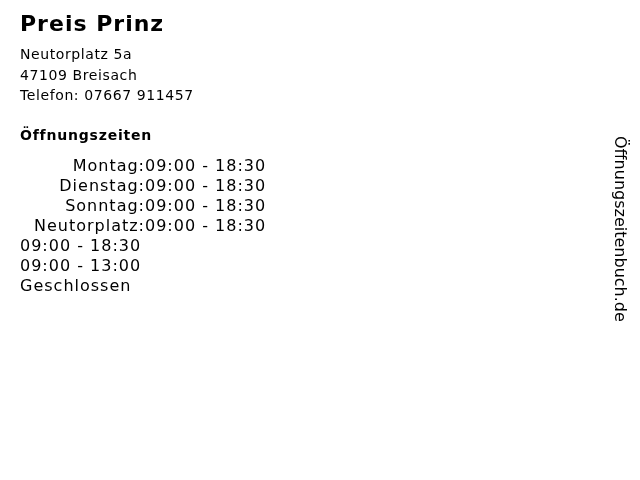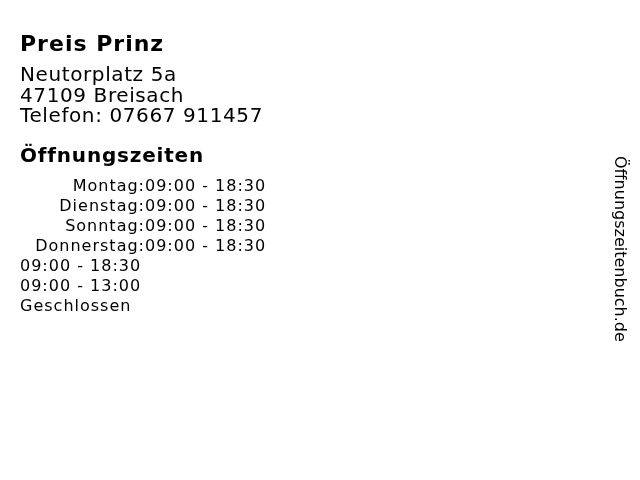--- a/index.html
+++ b/index.html
@@ -8,42 +8,41 @@
     background: #ffffff;
   }
   .page {
     position: relative;
     width: 640px;
     height: 374px;
     background: #ffffff;
     overflow: hidden;
     font-family: "DejaVu Sans", "Liberation Sans", sans-serif;
     color: #000000;
-    margin-top: 20px;
   }
   .main {
     position: absolute;
     left: 20px;
     top: 0;
   }
   .business-name {
     font-size: 22px;
     font-weight: bold;
     letter-spacing: 1px;
     line-height: 24px;
     margin: 12px 0 0 0;
   }
   .address {
     margin-top: 8px;
-    font-size: 20px;
+    font-size: 14px;
     line-height: 20.5px;
     letter-spacing: 0.6px;
   }
   .hours-heading {
-    font-size: 20px;
+    font-size: 14px;
     font-weight: bold;
     letter-spacing: 0.8px;
     line-height: 22px;
     margin: 18px 0 0 0;
   }
   .hours {
     margin-top: 10px;
     font-size: 16px;
     line-height: 20px;
     letter-spacing: 1px;
@@ -90,21 +89,21 @@
       </div>
       <div class="hours-row">
         <span class="day">Dienstag:</span>
         <span class="time">09:00 - 18:30</span>
       </div>
       <div class="hours-row">
         <span class="day">Sonntag:</span>
         <span class="time">09:00 - 18:30</span>
       </div>
       <div class="hours-row">
-        <span class="day">Donnerstag:</span>
+        <span class="day">Neutorplatz:</span>
         <span class="time">09:00 - 18:30</span>
       </div>
       <div class="hours-row">
         <span class="time">09:00 - 18:30</span>
       </div>
       <div class="hours-row">
         <span class="time">09:00 - 13:00</span>
       </div>
       <div class="hours-row">
         <span class="time">Geschlossen</span>

